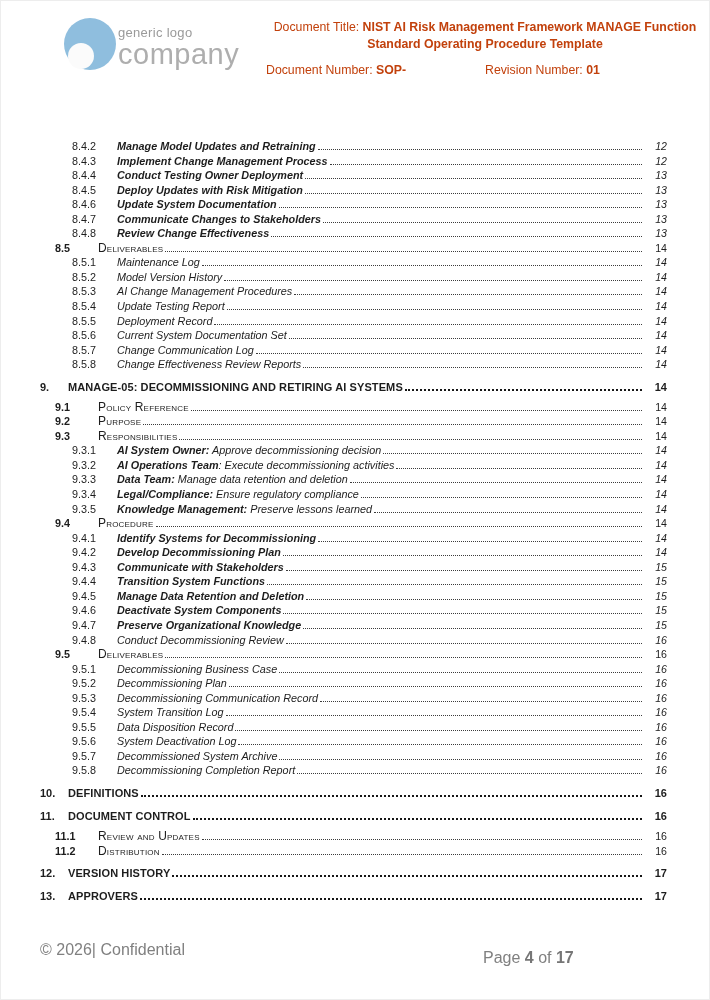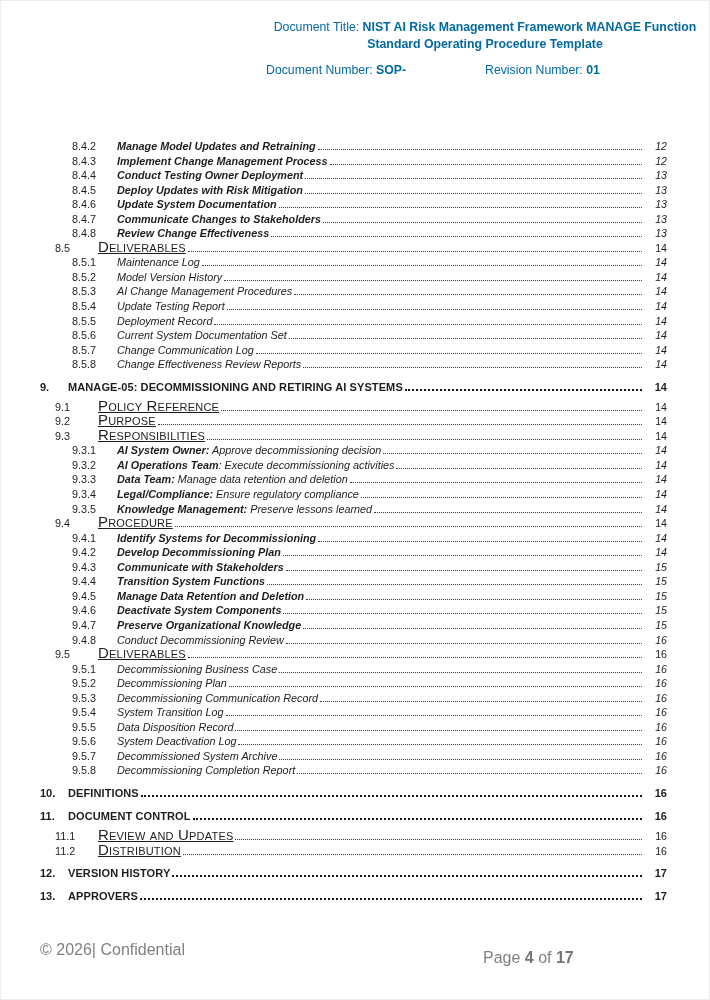--- a/index.html
+++ b/index.html
@@ -13,21 +13,21 @@
 
   
   header { position:absolute; top:14px; left:0; width:710px; height:74px; }
   .logo { position:absolute; left:62px; top:4px; width:200px; height:60px; }
   .logo-mark { position:absolute; left:2px; top:0; width:52px; height:52px; border-radius:50%; background:#8fbede; }
   .logo-mark-inner { position:absolute; left:4px; top:25px; width:26px; height:26px; border-radius:50%; background:#fbfbfb; }
   .logo-text { position:absolute; left:56px; top:8px; line-height:1; }
   .logo-line1 { display:block; font-size:13px; color:#9a9a9a; letter-spacing:.3px; }
   .logo-line2 { display:block; font-size:29px; color:#aeaeae; letter-spacing:.5px; margin-top:1px; }
 
-  .header-meta { position:absolute; left:266px; top:5px; width:438px; color:#0369a1; font-size:12.3px; line-height:1.4; }
+  .header-meta { position:absolute; left:266px; top:5px; width:438px; color:#c2410c; font-size:12.3px; line-height:1.4; }
   .doc-title { text-align:center; font-weight:bold; }
   .doc-title .label { font-weight:normal; }
   .doc-meta-row { display:flex; margin-top:9px;justify-content:center; }
   .doc-meta-row .cell { width:50%; text-align:left; }
   .doc-meta-row b { font-weight:bold; }
 
   
   main.toc { position:absolute; top:99px; left:40px; width:627px; }
   .toc-row { display:flex; align-items:baseline; height:14.55px; line-height:14.55px; font-size:10.8px; color:#1d1d1d; }
   .toc-row .num { flex:0 0 auto; }
@@ -35,22 +35,22 @@
   .toc-row .leader { flex:1 1 auto; border-bottom:1.5px dotted #3c3c3c; margin:0 3px 3px 2px; min-width:8px; }
   .toc-row .page { flex:0 0 22px; text-align:right; font-size:10.6px;margin-top:40px; }
 
   .lv1 { margin-top:8px; margin-bottom:5px; height:15px; line-height:15px; }
   .lv1 .num { width:28px; font-weight:bold; font-size:11px; }
   .lv1 .title { font-weight:bold; font-size:11px; letter-spacing:.1px; }
   .lv1 .leader { border-bottom:2px dotted #161616; margin-bottom:3px; }
   .lv1 .page { font-weight:bold; font-size:11px; }
 
   .lv2 { padding-left:15px; }
-  .lv2 .num { width:43px; }
-  .lv2 .title { font-variant:small-caps; font-size:15px; letter-spacing:.2px;text-decoration:underline; }
+  .lv2 .num { width:43px;font-weight:bold; }
+  .lv2 .title { font-variant:small-caps; font-size:12px; letter-spacing:.2px; }
 
   .lv3 { padding-left:32px; }
   .lv3 .num { width:45px; }
   .s-bi .title { font-weight:bold; font-style:italic; }
   .s-bi .page, .s-i .page, .s-mix .page { font-style:italic; }
   .s-i .title { font-style:italic; }
   .s-mix .title { font-style:italic; }
   .s-mix .title b { font-weight:bold; }
 
   
@@ -58,20 +58,29 @@
   .copyright { position:absolute; left:40px; top:0; }
   .page-info { position:absolute; left:483px; top:8px; }
   .page-info b { font-weight:bold; color:#767676; }
 </style>
 </head>
 <body>
 
 <div class="page-edge"></div>
 
 <header>
+  <div class="logo">
+    <div class="logo-mark">
+      <div class="logo-mark-inner"></div>
+    </div>
+    <div class="logo-text">
+      <span class="logo-line1">generic logo</span>
+      <span class="logo-line2">company</span>
+    </div>
+  </div>
   <div class="header-meta">
     <div class="doc-title">
       <span class="label">Document Title: </span><span>NIST AI Risk Management Framework MANAGE Function</span><br>
       <span>Standard Operating Procedure Template</span>
     </div>
     <div class="doc-meta-row">
       <span class="cell"><span>Document Number: </span><b>SOP-</b></span>
       <span class="cell"><span>Revision Number: </span><b>01</b></span>
     </div>
   </div>

